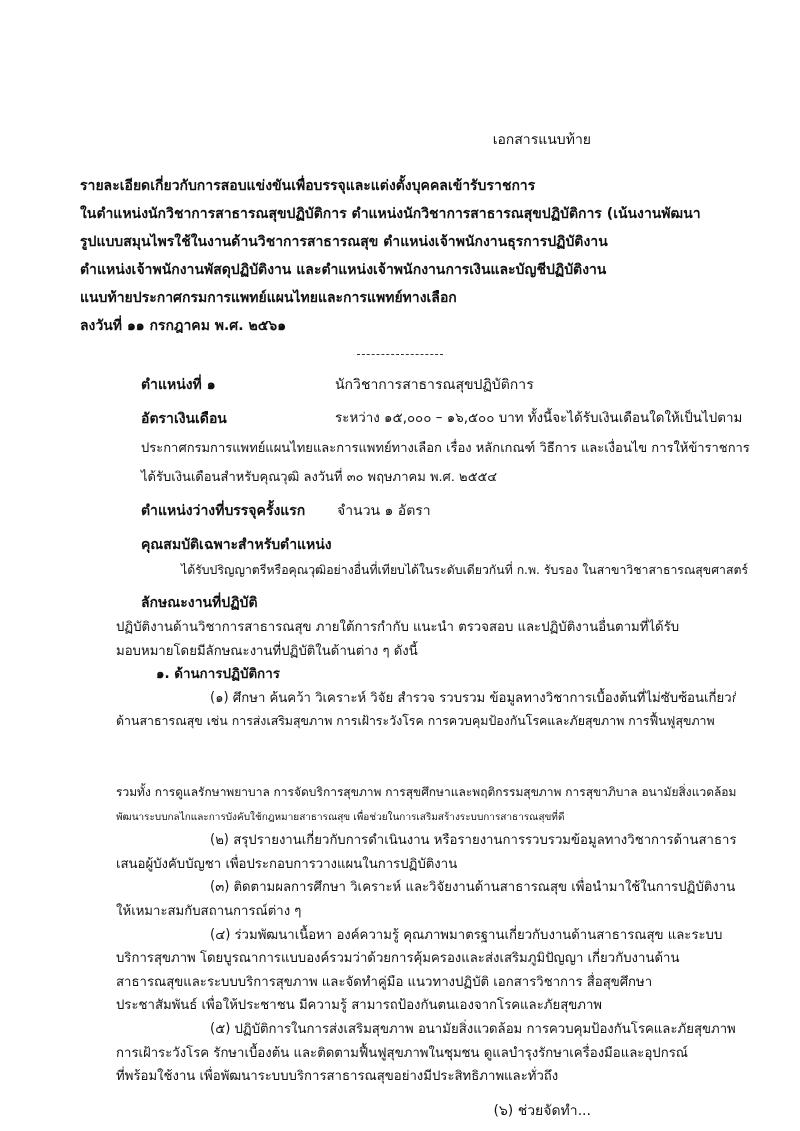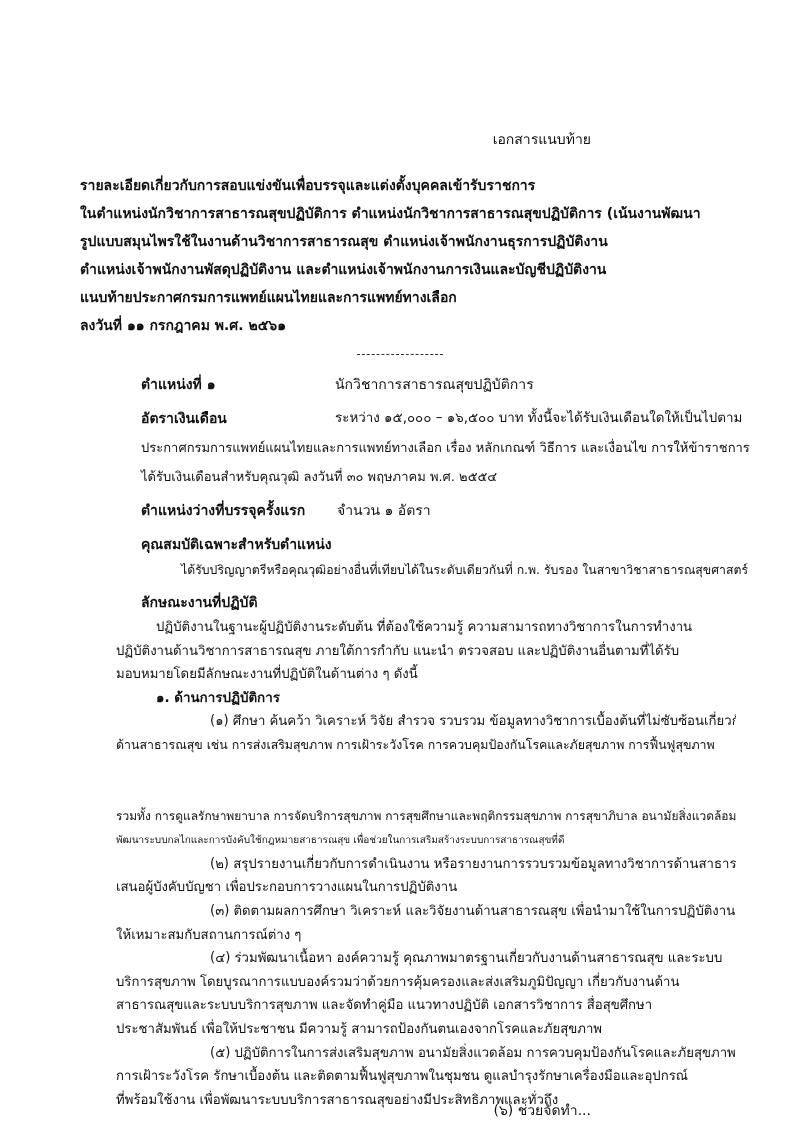--- a/index.html
+++ b/index.html
@@ -74,21 +74,20 @@
     <span class="lbl">ตำแหน่งว่างที่บรรจุครั้งแรก</span>
     <span class="val" style="left:196px; top:0;">จำนวน ๑ อัตรา</span>
   </div>
 
   <div class="row heading" style="top:522px;">คุณสมบัติเฉพาะสำหรับตำแหน่ง</div>
   <div class="row" style="top:548px; left:156px; font-size:12.3px;">ได้รับปริญญาตรีหรือคุณวุฒิอย่างอื่นที่เทียบได้ในระดับเดียวกันที่ ก.พ. รับรอง ในสาขาวิชาสาธารณสุขศาสตร์</div>
 
   <div class="row heading" style="top:580px;">ลักษณะงานที่ปฏิบัติ</div>
 
   <div class="para" style="top:604px;">
-    <span class="line indent1">ปฏิบัติงานในฐานะผู้ปฏิบัติงานระดับต้น ที่ต้องใช้ความรู้ ความสามารถทางวิชาการในการทำงาน</span>
     <span class="line">ปฏิบัติงานด้านวิชาการสาธารณสุข ภายใต้การกำกับ แนะนำ ตรวจสอบ และปฏิบัติงานอื่นตามที่ได้รับ</span>
     <span class="line">มอบหมายโดยมีลักษณะงานที่ปฏิบัติในด้านต่าง ๆ ดังนี้</span>
     <span class="line indent1 heading" style="font-size:13.4px;">๑. ด้านการปฏิบัติการ</span>
 
     <span class="line indent2">(๑) ศึกษา ค้นคว้า วิเคราะห์ วิจัย สำรวจ รวบรวม ข้อมูลทางวิชาการเบื้องต้นที่ไม่ซับซ้อนเกี่ยวกับงาน</span>
     <span class="line" style="font-size:12.4px;">ด้านสาธารณสุข เช่น การส่งเสริมสุขภาพ การเฝ้าระวังโรค การควบคุมป้องกันโรคและภัยสุขภาพ การฟื้นฟูสุขภาพ</span>
     <span class="line" style="font-size:12px;margin-top:48px;">รวมทั้ง การดูแลรักษาพยาบาล การจัดบริการสุขภาพ การสุขศึกษาและพฤติกรรมสุขภาพ การสุขาภิบาล อนามัยสิ่งแวดล้อม</span>
     <span class="line" style="font-size:10px;">พัฒนาระบบกลไกและการบังคับใช้กฎหมายสาธารณสุข เพื่อช่วยในการเสริมสร้างระบบการสาธารณสุขที่ดี</span>
 
     <span class="line indent2">(๒) สรุปรายงานเกี่ยวกับการดำเนินงาน หรือรายงานการรวบรวมข้อมูลทางวิชาการด้านสาธารณสุข</span>

